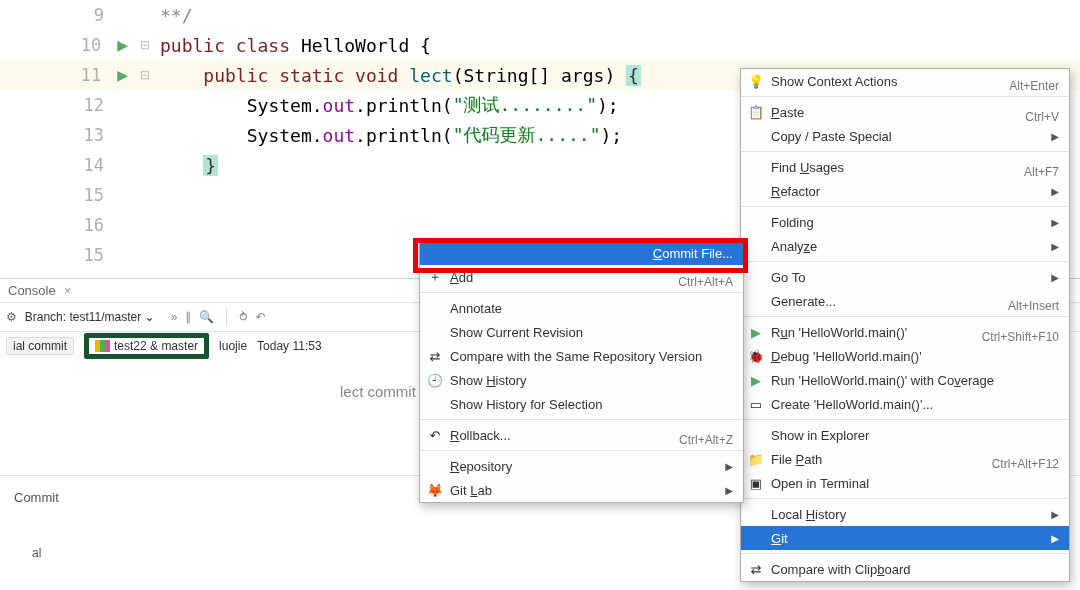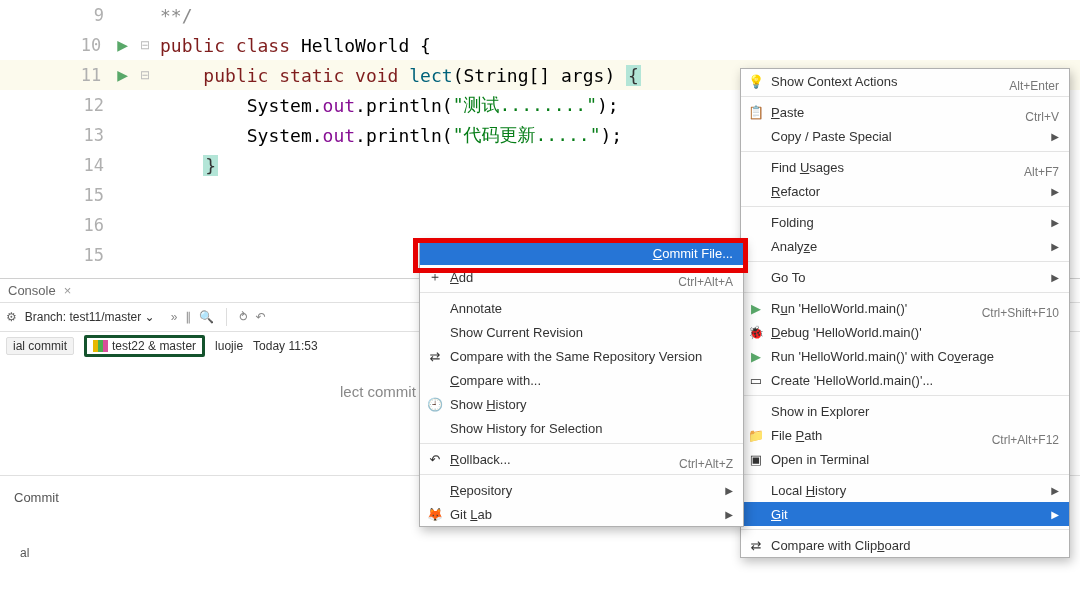--- a/index.html
+++ b/index.html
@@ -21,26 +21,26 @@
 .console-area { position:absolute; left:0; top:278px; right:0; height:310px; border-top:1px solid #d0d0d0; background:#fff; }
 .console-hdr { padding:4px 8px; display:flex; align-items:center; gap:4px; color:#666; }
 .console-hdr .close-x { color:#999; margin-left:4px; }
 .toolbar-row { border-top:1px solid #e0e0e0; border-bottom:1px solid #e0e0e0; height:30px; display:flex; align-items:center; padding:0 6px; gap:8px; font-size:12px; color:#333; }
 .gear-ico { color:#666; }
 .branch-lbl { color:#333; }
 .sep { width:1px; height:18px; background:#ddd; margin:0 4px;}
 .ico-gray { color:#888; }
 .commit-row { display:flex; align-items:center; height:28px; padding:0 6px; gap:10px; font-size:12px; }
 .tag-commit { background:#f3f3f3; border:1px solid #ddd; padding:1px 6px; border-radius:2px; }
-.tag-branch { display:inline-flex; align-items:center; gap:4px; border:3px solid #14532d; padding:1px 6px; border-radius:2px; }
+.tag-branch { display:inline-flex; align-items:center; gap:4px; border:5px solid #14532d; padding:1px 6px; border-radius:2px; }
 .branch-stripes { display:inline-flex; }
 .branch-stripes span { width:5px; height:12px; display:inline-block; }
 .bottom-msg { border-top:1px solid #e0e0e0; padding:14px; color:#555; font-size:13px; position:absolute; left:0; right:0; top:196px; }
 .select-commit { position:absolute; left:340px; top:104px; color:#888; font-size:15px; }
-.tab-bar { position:absolute; left:4px; bottom:22px; height:24px; color:#555; padding:4px 16px; font-size:12px; }
+.tab-bar { position:absolute; left:16px; bottom:22px; height:24px; color:#555; padding:4px 16px; font-size:12px; }
 
 
 .menu { position:absolute; background:#fefefe; border:1px solid #b0b0b0; box-shadow:2px 4px 10px rgba(0,0,0,0.25); font-size:13px; }
 .menu-item { display:flex; align-items:center; height:24px; padding:0 10px 0 30px; position:relative; cursor:default; }
 .menu-item .sc { margin-left:auto; color:#777; font-size:12px;margin-top:10px; }
 .menu-item .ar { margin-left:auto; color:#555; font-size:10px; }
 .menu-item .ico { position:absolute; left:6px; width:18px; text-align:center; font-size:13px; }
 .menu-sep { height:1px; background:#e3e3e3; margin:3px 0; }
 .menu-item.sel { background:#2675d6; color:#fff;justify-content:flex-end; }
 .menu-item.sel .sc, .menu-item.sel .ar { color:#fff; }
@@ -199,20 +199,24 @@
     </div>
     <div class="menu-item">
       <span>Analy<span class="mnemonic">z</span>e</span>
       <span class="ar">▶</span>
     </div>
     <div class="menu-sep"></div>
     <div class="menu-item">
       <span>Go To</span>
       <span class="ar">▶</span>
     </div>
+    <div class="menu-item">
+      <span>Generate...</span>
+      <span class="sc">Alt+Insert</span>
+    </div>
     <div class="menu-sep"></div>
     <div class="menu-item">
       <span class="ico" style="color: rgb(89, 168, 105);">▶</span>
       <span>R<span class="mnemonic">u</span>n 'HelloWorld.main()'</span>
       <span class="sc">Ctrl+Shift+F10</span>
     </div>
     <div class="menu-item">
       <span class="ico" style="color: rgb(89, 168, 105);">🐞</span>
       <span><span class="mnemonic">D</span>ebug 'HelloWorld.main()'</span>
     </div>
@@ -267,23 +271,20 @@
       <span>Annotate</span>
     </div>
     <div class="menu-item">
       <span>Show Current Revision</span>
     </div>
     <div class="menu-item">
       <span class="ico">⇄</span>
       <span>Compare with the Same Repository Version</span>
     </div>
     <div class="menu-item">
-      <span><span class="mnemonic">C</span>ompare with...</span>
-    </div>
-    <div class="menu-item">
       <span class="ico">🕘</span>
       <span>Show <span class="mnemonic">H</span>istory</span>
     </div>
     <div class="menu-item">
       <span>Show History for Selection</span>
     </div>
     <div class="menu-sep"></div>
     <div class="menu-item">
       <span class="ico">↶</span>
       <span><span class="mnemonic">R</span>ollback...</span>

